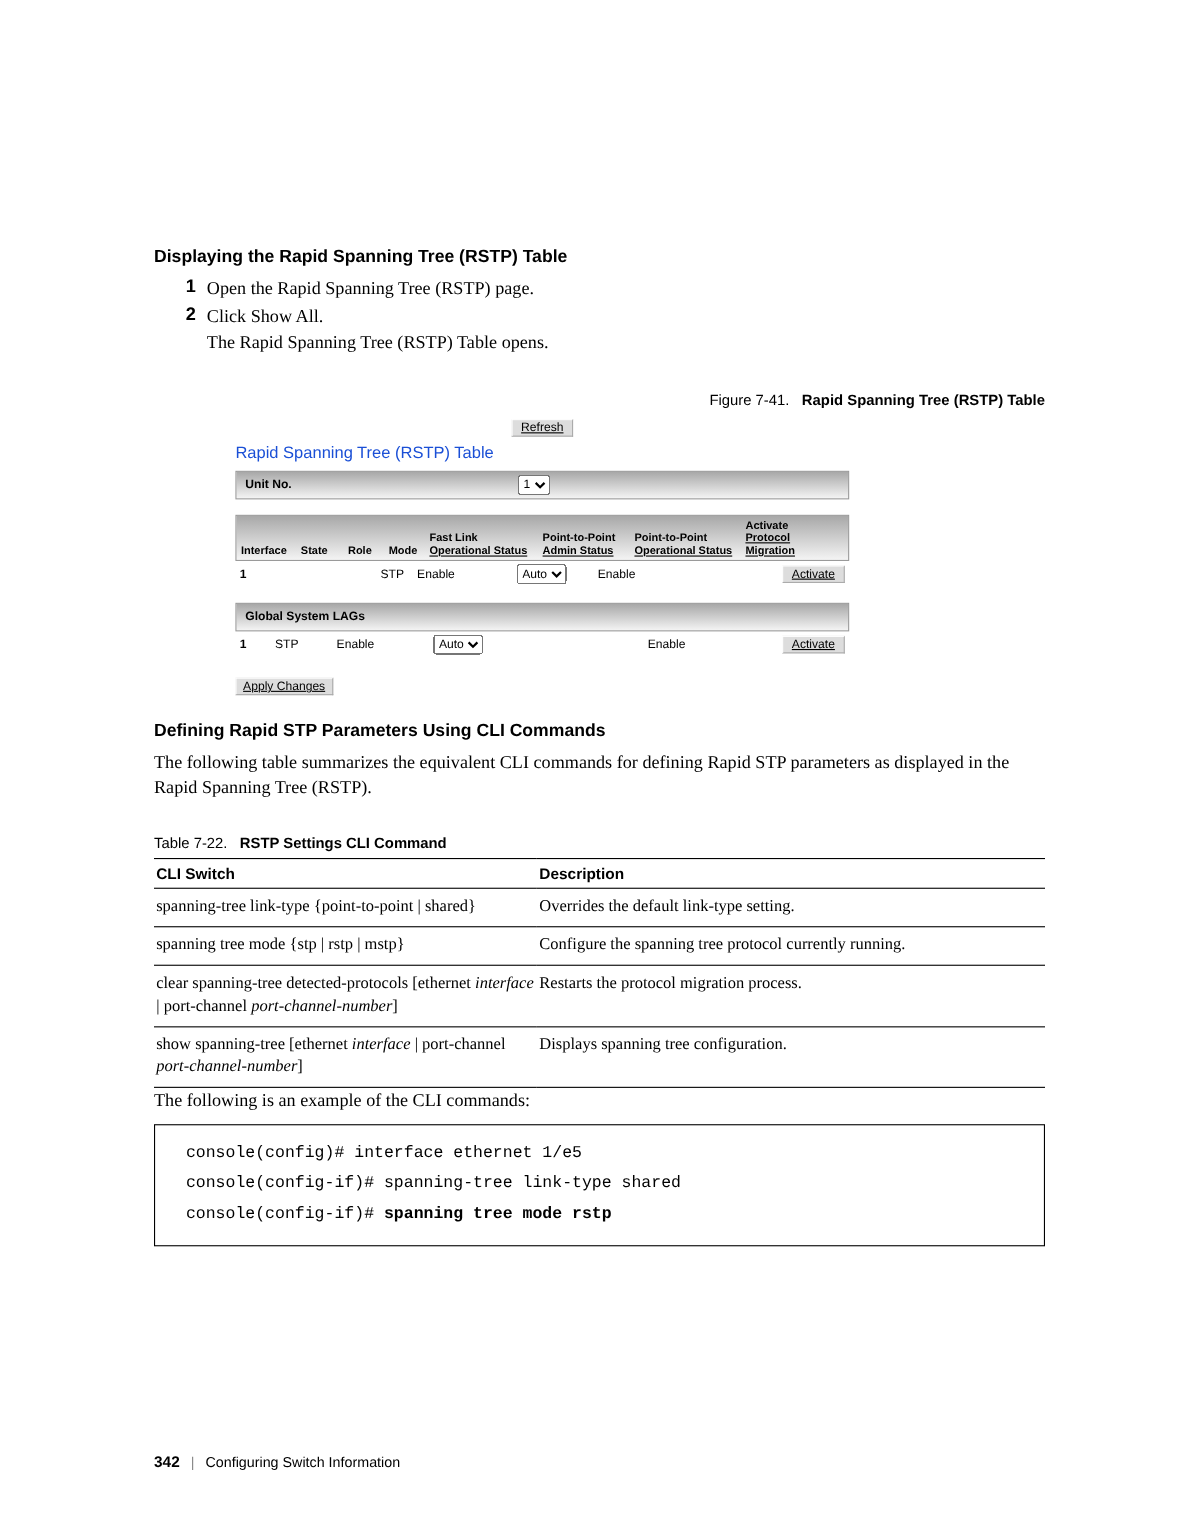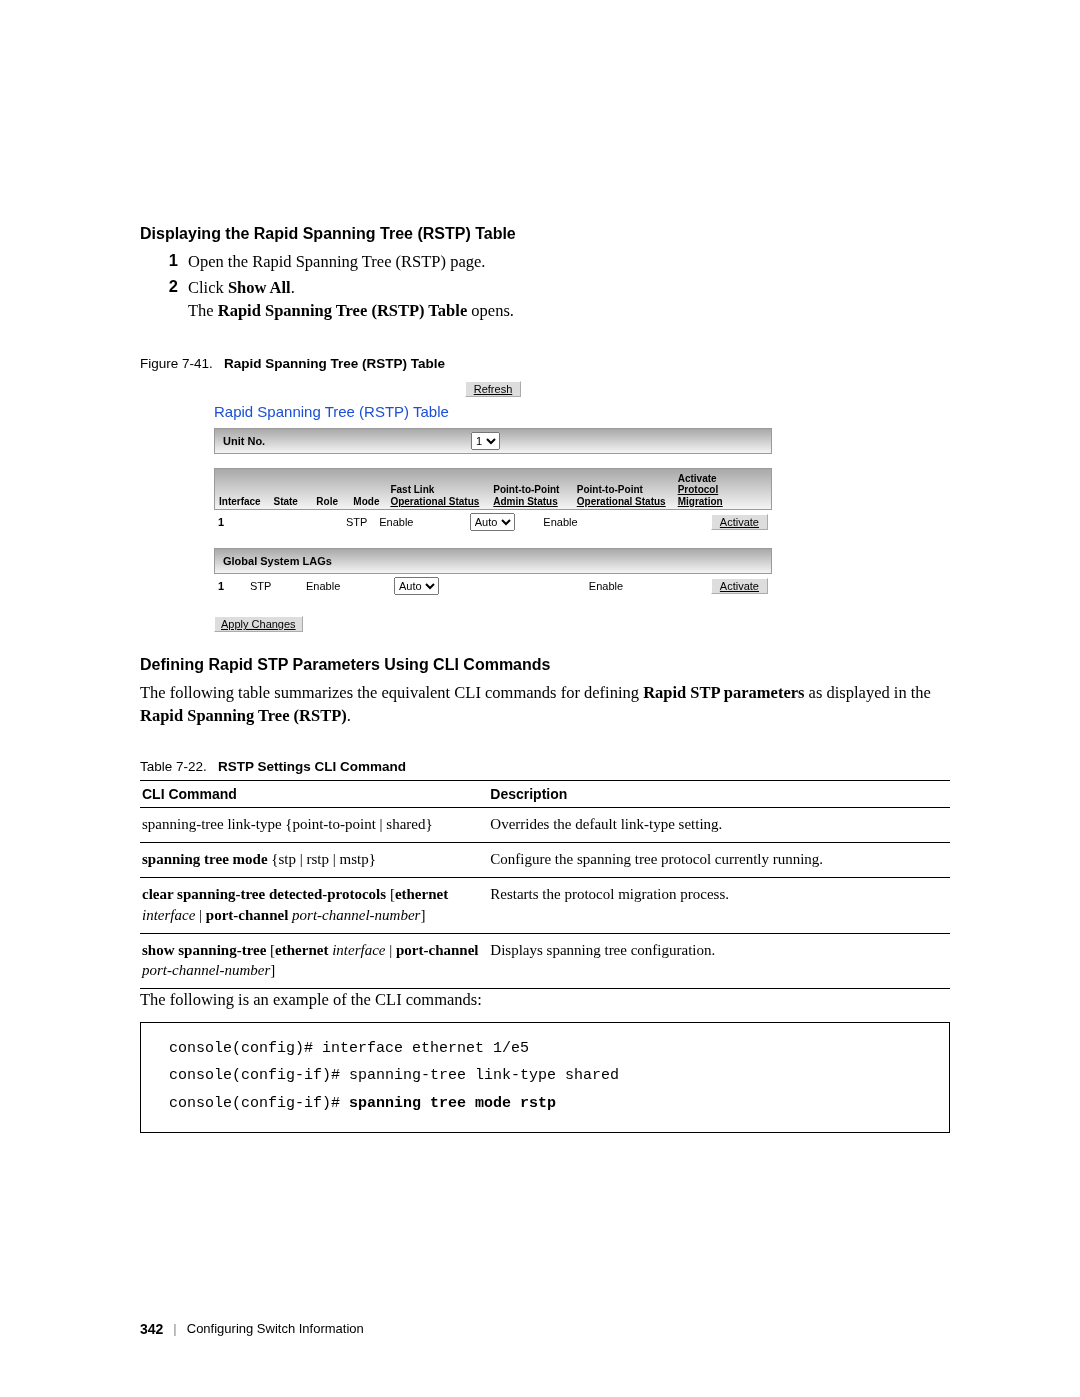--- a/index.html
+++ b/index.html
@@ -8,26 +8,26 @@
     font-family: Georgia, 'Times New Roman', serif;
     color: #000;
   }
   .page {
     width: 1080px;
     height: 1397px;
     box-sizing: border-box;
     padding: 225px 130px 50px 140px;
     position: relative;
   }
-  .bold { font-weight: bold; }
+  .bold { font-weight: normal; }
   .h3 { font-family: Arial, Helvetica, sans-serif; font-weight: bold; font-size: 16px; margin-bottom: 8px; }
   .step { display:flex; align-items:flex-start; margin: 2px 0 4px 16px; font-size: 16.5px; }
   .stepnum { font-family: Arial, Helvetica, sans-serif; font-weight:bold; width: 22px; text-align:right; margin-right:10px;}
   .body { font-size: 16.5px; line-height: 1.35; }
-  .figcap { font-family: Arial, Helvetica, sans-serif; font-size: 13.5px; margin-top: 34px; margin-bottom: 10px;}
+  .figcap { font-family: Arial, Helvetica, sans-serif; font-size: 13.5px; margin-top: 34px; margin-bottom: 10px; text-align: right;}
   .figcap .lbl { font-weight: normal; }
   .figcap .ttl { font-weight: bold; }
 
   
   .ui {
     font-family: Arial, Helvetica, sans-serif;
     font-size: 11px;
     color: #000;
     width: 558px;
     margin-left: 74px;
@@ -131,21 +131,21 @@
   .console .b { font-weight: bold; }
 
   
   .footer {
     position:absolute;
     left: 140px;
     bottom: 60px;
     font-family: Arial, Helvetica, sans-serif;
     font-size: 13px;
     display:flex;
-    align-items:flex-start;
+    align-items:center;
     gap: 10px;
   }
   .footer .pg { font-weight:bold; font-size:14px;}
   .footer .bar { color:#888; }
 </style>
 </head>
 <body>
 
 <div class="page">
 
@@ -266,21 +266,21 @@
     <span>Table 7-22.</span>&nbsp;&nbsp;&nbsp;<span class="ttl">RSTP Settings CLI Command</span>
   </div>
 
   <table class="cli">
     <colgroup>
         <col style="width:43%">
         <col>
       </colgroup>
     <tbody>
         <tr>
-      <th>CLI Command</th>
+      <th>CLI Switch</th>
       <th>Description</th>
     </tr>
     <tr>
       <td>spanning-tree link-type {point-to-point | shared}</td>
       <td>Overrides the default link-type setting.</td>
     </tr>
     <tr>
       <td>
         <span class="bold">spanning tree mode</span><span> {stp | rstp | mstp}</span>
       </td>

